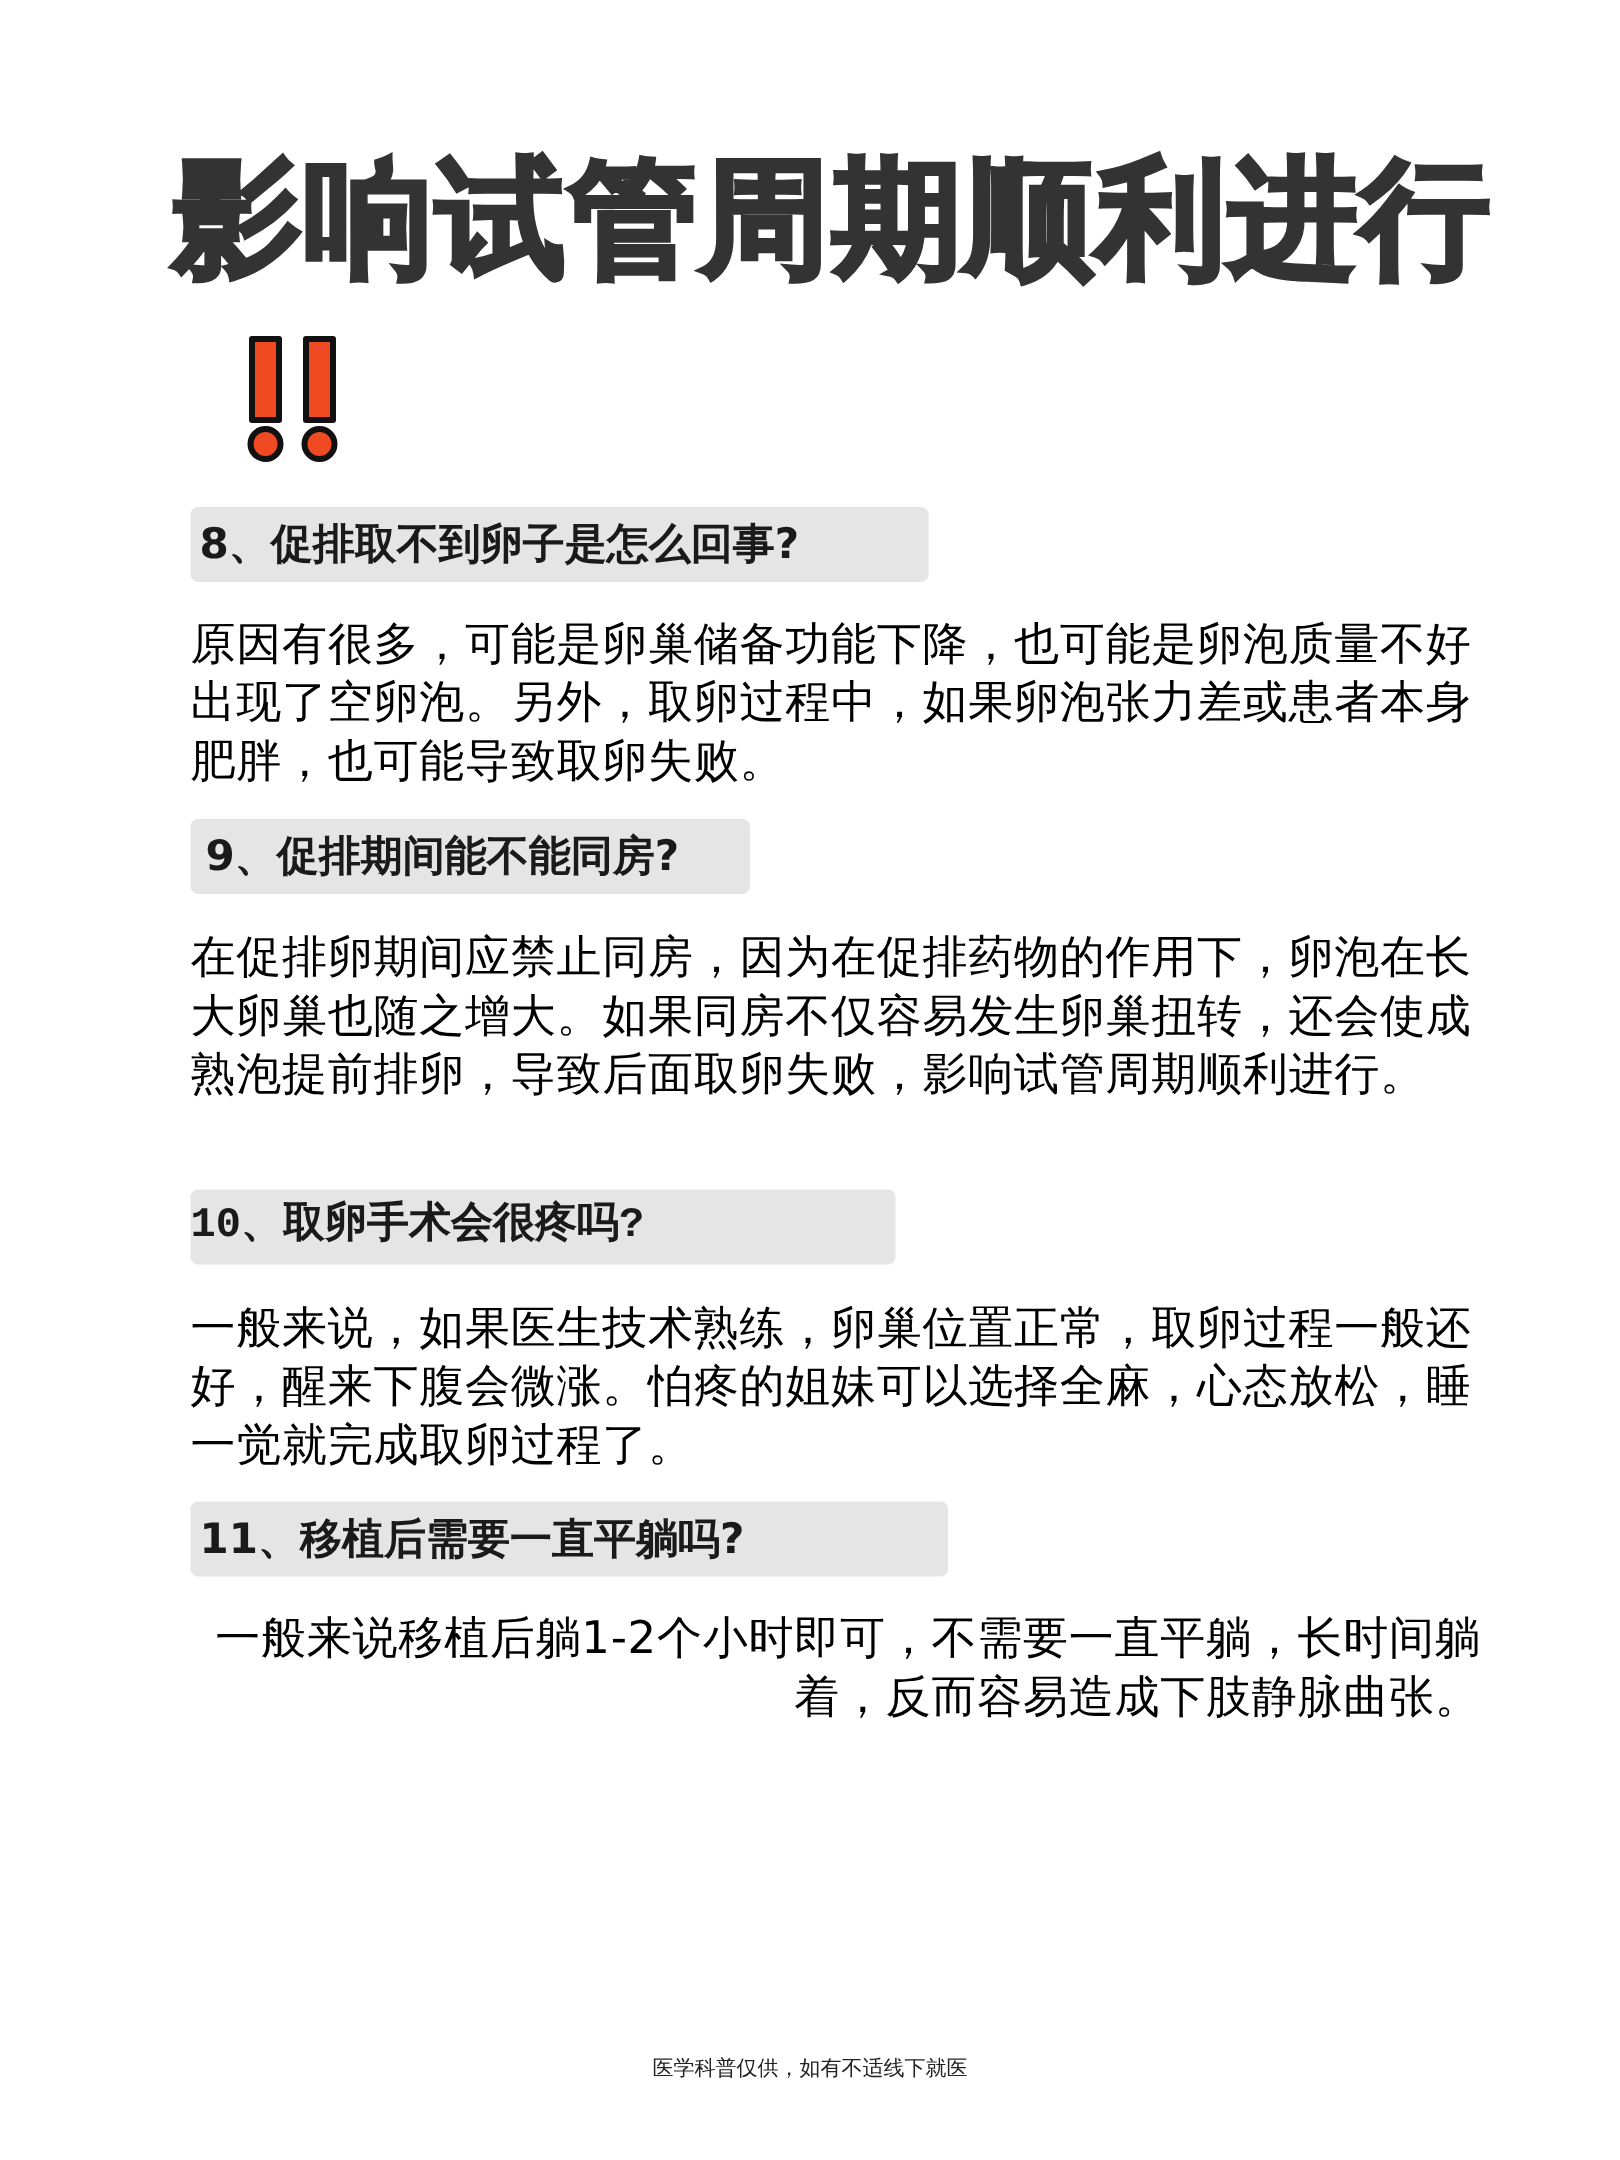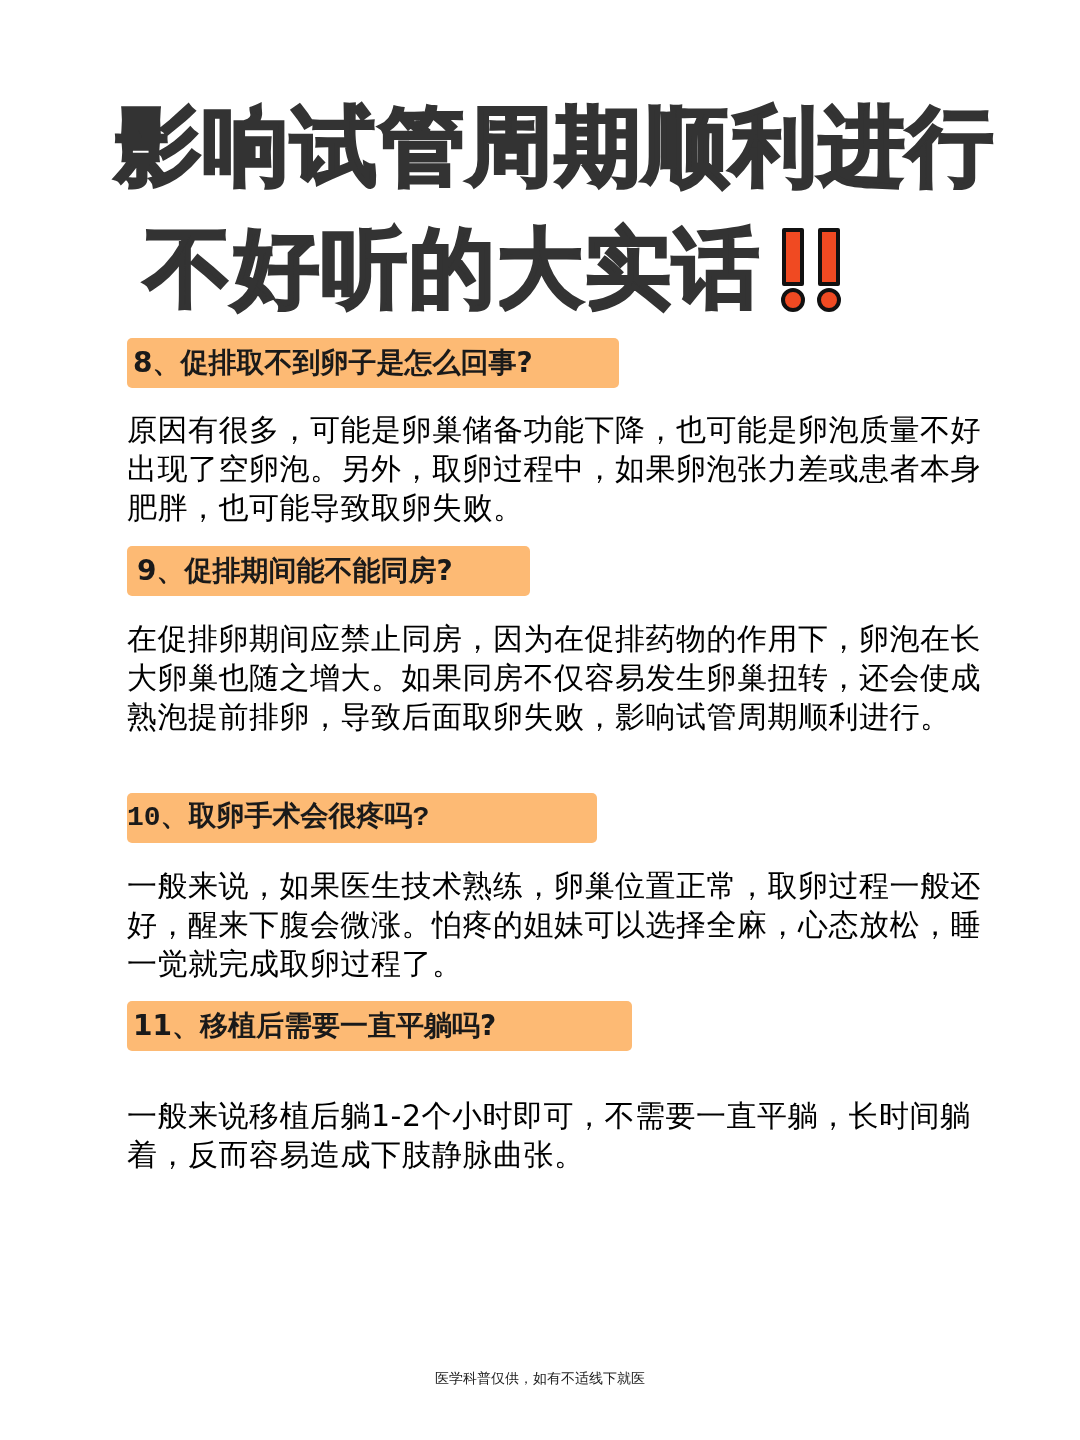--- a/index.html
+++ b/index.html
@@ -35,21 +35,21 @@
       border-radius: 2px;
     }
     .bang .dot {
       position: absolute; left: 2px; top: 60px; width: 24px; height: 24px;
       background: #f04a22; border: 4px solid #111; border-radius: 50%;
     }
     .q-label {
       position: absolute;
       left: 127px;
       height: 50px;
-      background: #fdba74;
+      background: #e5e5e5;
       border-radius: 5px;
       font-size: 28px;
       font-weight: bold;
       color: #1a1a1a;
       line-height: 50px;
       padding-left: 6px;
       white-space: nowrap;
     }
     .answer {
       position: absolute;
@@ -68,38 +68,37 @@
       font-size: 14px;
       font-weight: normal;
       color: #222;
     }
   </style>
 </head>
 <body>
 
 <div class="title-line title-1">影响试管周期顺利进行</div>
 <div class="title-line title-2">
-  <span>不好听的大实话</span>
   <span class="bang-wrap">
     <span class="bang">
         <span class="stem"></span>
         <span class="dot"></span>
       </span>
     <span class="bang">
         <span class="stem"></span>
         <span class="dot"></span>
       </span>
   </span>
 </div>
 
 <div class="q-label" style="top:338px; width:492px;">8、促排取不到卵子是怎么回事?</div>
 <div class="answer" style="top:410px;">原因有很多，可能是卵巢储备功能下降，也可能是卵泡质量不好出现了空卵泡。另外，取卵过程中，如果卵泡张力差或患者本身肥胖，也可能导致取卵失败。</div>
 
-<div class="q-label" style="top:546px; width:403px; padding-left:10px;">9、促排期间能不能同房?</div>
+<div class="q-label" style="top:546px; width:373px; padding-left:10px;">9、促排期间能不能同房?</div>
 <div class="answer" style="top:619px;">在促排卵期间应禁止同房，因为在促排药物的作用下，卵泡在长大卵巢也随之增大。如果同房不仅容易发生卵巢扭转，还会使成熟泡提前排卵，导致后面取卵失败，影响试管周期顺利进行。</div>
 
 <div class="q-label" style="top:793px; width:470px; padding-left:0;font-family:Liberation Mono, monospace;">10、取卵手术会很疼吗?</div>
 <div class="answer" style="top:866px;">一般来说，如果医生技术熟练，卵巢位置正常，取卵过程一般还好，醒来下腹会微涨。怕疼的姐妹可以选择全麻，心态放松，睡一觉就完成取卵过程了。</div>
 
 <div class="q-label" style="top:1001px; width:505px;">11、移植后需要一直平躺吗?</div>
-<div class="answer" style="top:1096px;">一般来说移植后躺1-2个小时即可，不需要一直平躺，长时间躺着，反而容易造成下肢静脉曲张。</div>
+<div class="answer" style="top:1073px;text-align:right;">一般来说移植后躺1-2个小时即可，不需要一直平躺，长时间躺着，反而容易造成下肢静脉曲张。</div>
 
 <div class="footer">医学科普仅供，如有不适线下就医</div>
 
 </body></html>

